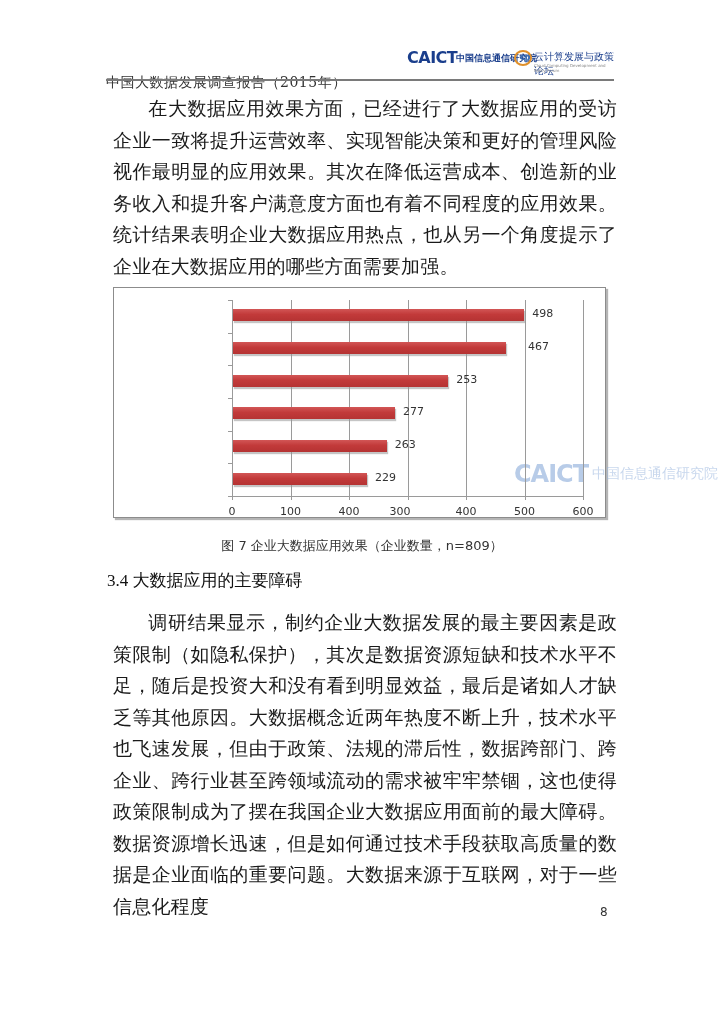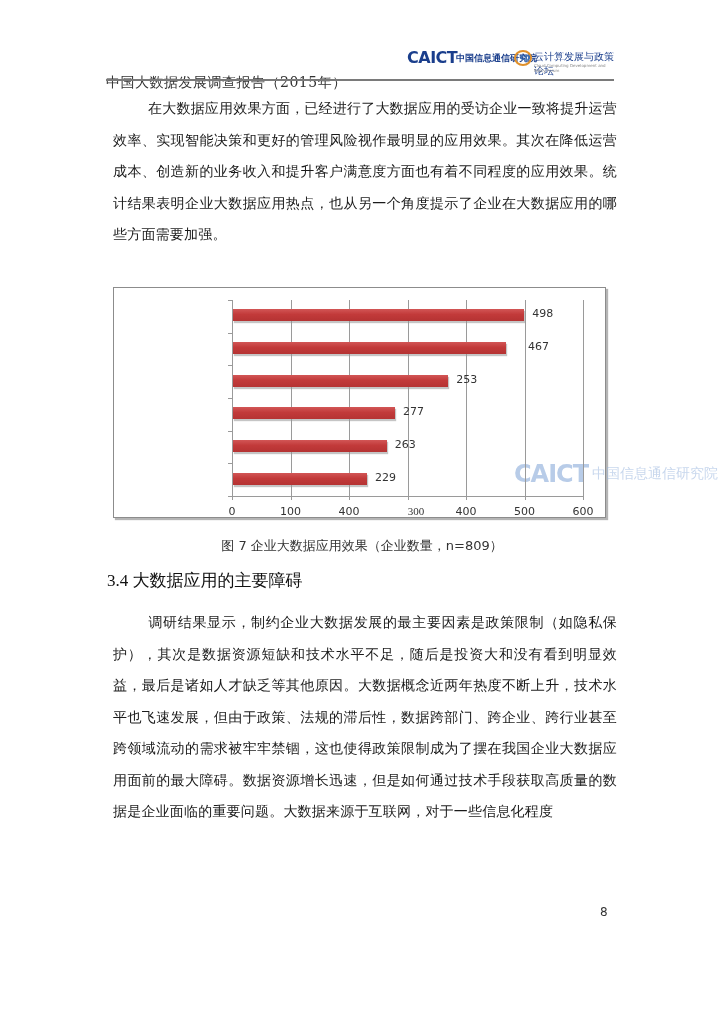--- a/index.html
+++ b/index.html
@@ -10,21 +10,21 @@
   .header-line { position: absolute; left: 106px; top: 79px; width: 508px; height: 2px; background: #7a7a7a; }
   .logo-caict { position: absolute; left: 301px; top: -2px; font-family: "DejaVu Sans", sans-serif; font-weight: bold;
                 font-size: 16px; color: #1a3e8c; letter-spacing: -0.5px; }
   .logo-caict-sub { position: absolute; left: 350px; top: 2px; font-family: "DejaVu Sans", sans-serif; font-size: 9px; color: #1a3e8c; font-weight: bold; }
   .logo-ccf-icon { position: absolute; left: 408px; top: 0; width: 18px; height: 16px; border-radius: 50%;
                    border: 2px solid #e0902a; box-sizing: border-box; }
   .logo-ccf-icon-inner { position: absolute; left: 4px; top: 1px; font-family: "DejaVu Sans", sans-serif; font-size: 8px; color: #3a6fb5; font-weight: bold; }
   .logo-ccf-text { position: absolute; left: 428px; top: 0; font-family: "DejaVu Sans", sans-serif; font-size: 10px; color: #1a3e8c; }
   .logo-ccf-sub { position: absolute; left: 428px; top: 13px; font-family: "DejaVu Sans", sans-serif; font-size: 4px; color: #888; }
 
-  .para { position: absolute; left: 113px; width: 504px; font-size: 14px; line-height: 31.5px; text-align: justify;
+  .para { position: absolute; left: 113px; width: 504px; font-size: 19px; line-height: 31.5px; text-align: justify;
           letter-spacing: 0.2px; }
   .para .indent { display: inline-block; width: 35px; }
   #p1 { top: 93px; }
   #p2 { top: 607px; }
 
   .chart-frame { position: absolute; left: 113px; top: 287px; width: 491px; height: 229px;
                  border: 1px solid #8c8c8c; box-shadow: 2px 2px 1px #b5b5b5; background: #fff; }
   .plot { position: absolute; left: 118px; top: 12px; width: 351px; height: 190px; }
   .gridline { position: absolute; top: 0; width: 1px; height: 196px; background: #9a9a9a; }
   .yaxis { position: absolute; left: 0; top: 0; width: 1px; height: 196px; background: #9a9a9a; }
@@ -75,21 +75,21 @@
   <div class="xtick" style="left: 0px;"></div>
       <div class="xlabel" style="left: 0px;">0</div>
       <div class="gridline" style="left: 58.5px;"></div>
       <div class="xtick" style="left: 58.5px;"></div>
       <div class="xlabel" style="left: 58.5px;">100</div>
       <div class="gridline" style="left: 117px;"></div>
       <div class="xtick" style="left: 117px;"></div>
       <div class="xlabel" style="left: 117px;">400</div>
       <div class="gridline" style="left: 175.5px;"></div>
       <div class="xtick" style="left: 175.5px;"></div>
-      <div class="xlabel" style="left: 184px; font-family: Liberation Serif, serif;">300</div>
+      <div class="xlabel" style="left: 168px;">300</div>
       <div class="gridline" style="left: 234px;"></div>
       <div class="xtick" style="left: 234px;"></div>
       <div class="xlabel" style="left: 234px;">400</div>
       <div class="gridline" style="left: 292.5px;"></div>
       <div class="xtick" style="left: 292.5px;"></div>
       <div class="xlabel" style="left: 292.5px;">500</div>
       <div class="gridline" style="left: 351px;"></div>
       <div class="xtick" style="left: 351px;"></div>
       <div class="xlabel" style="left: 351px;">600</div>
       <div class="ytick" style="top: 0px;"></div>

